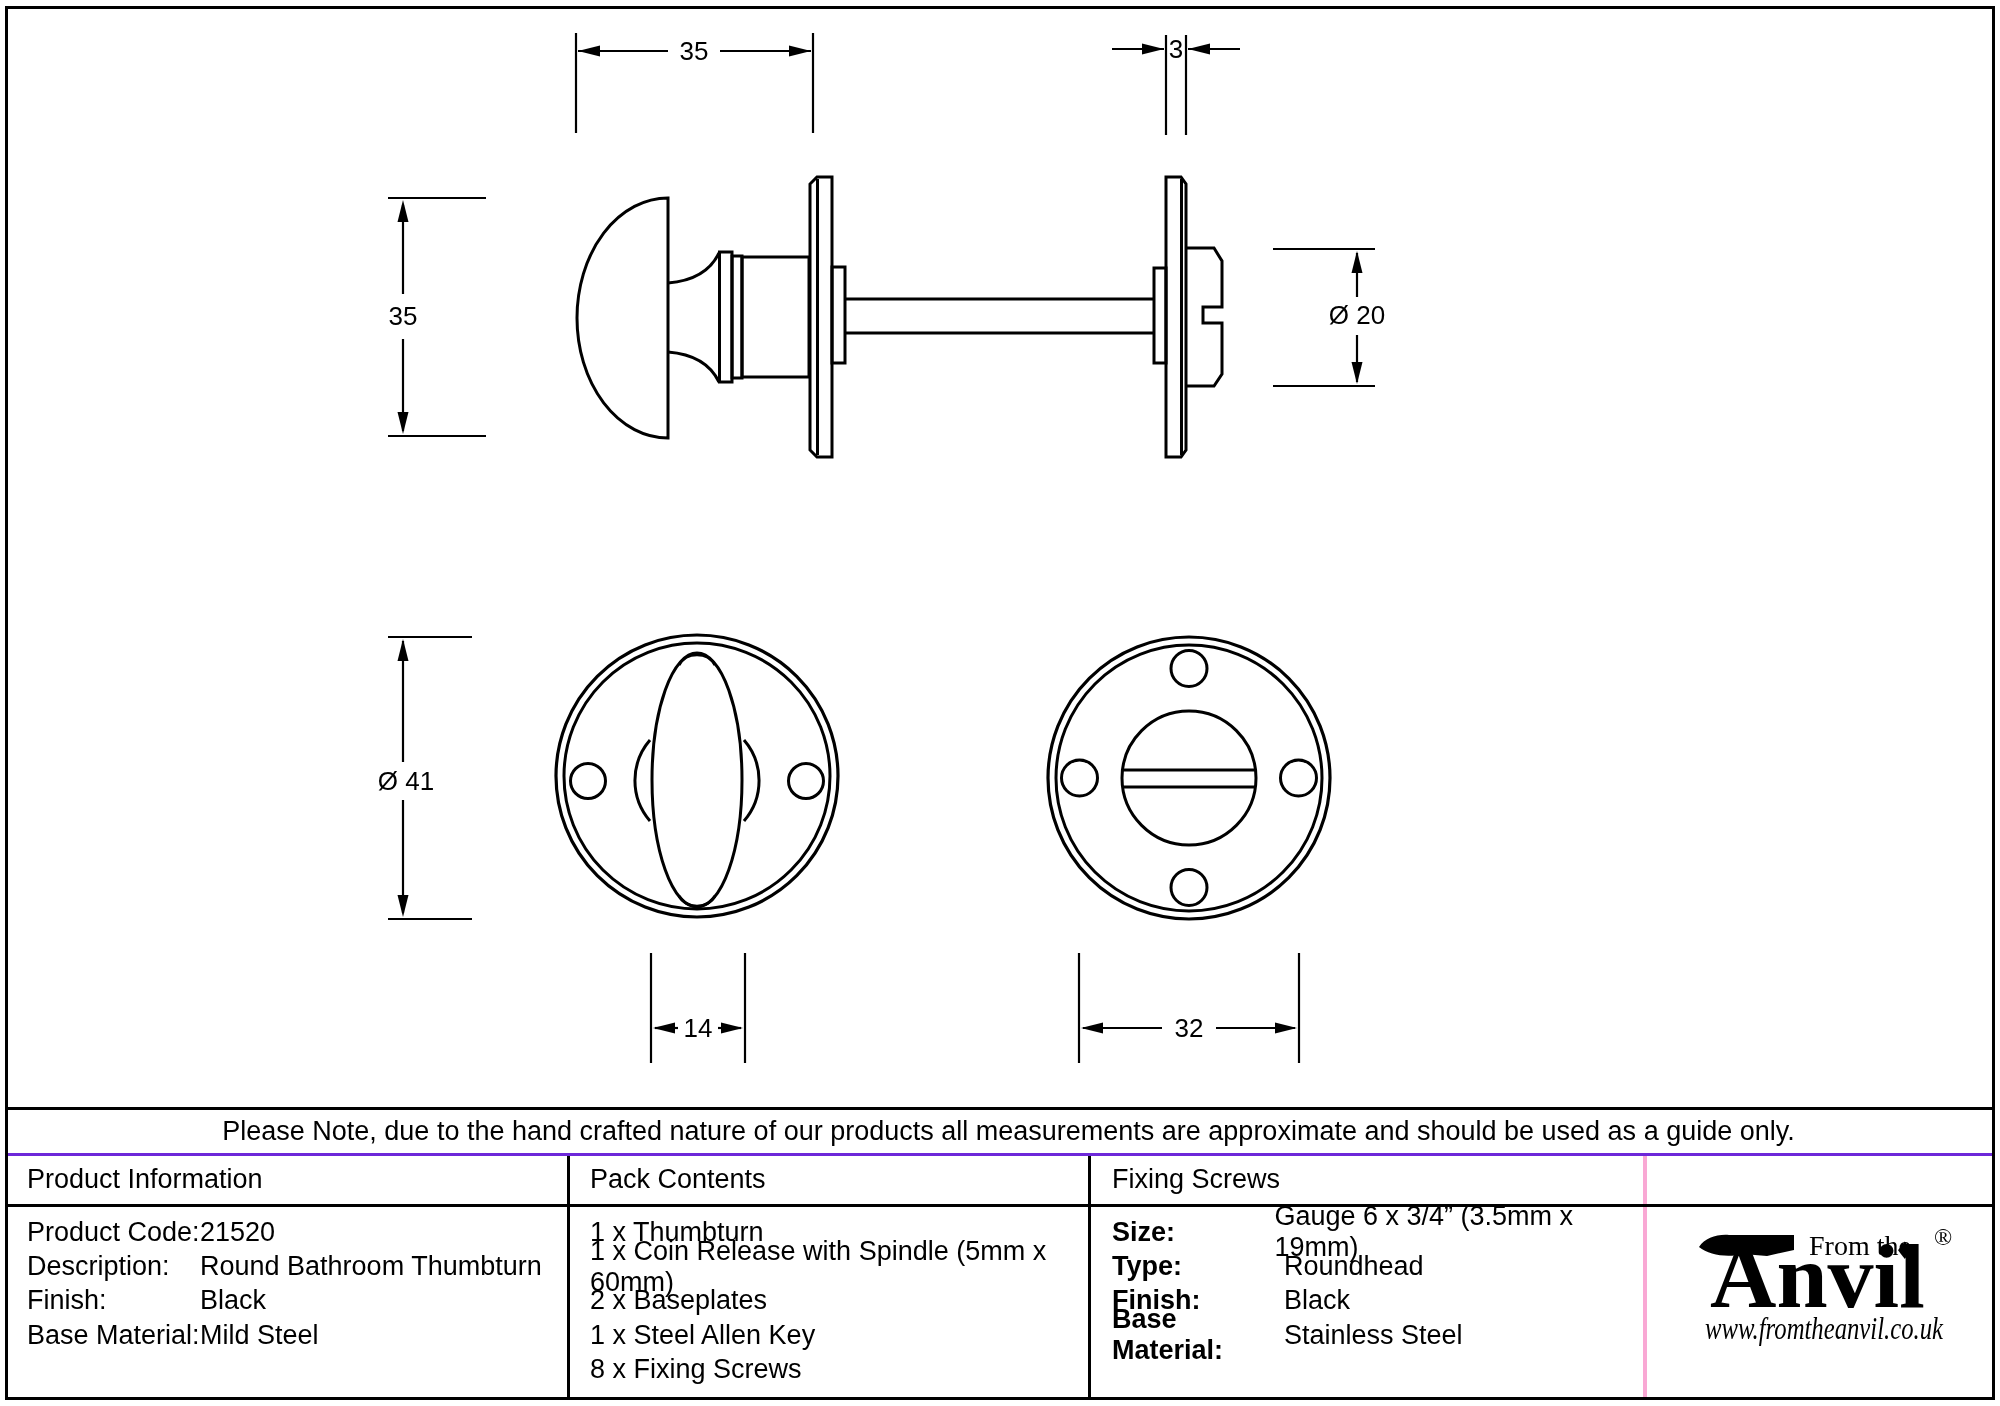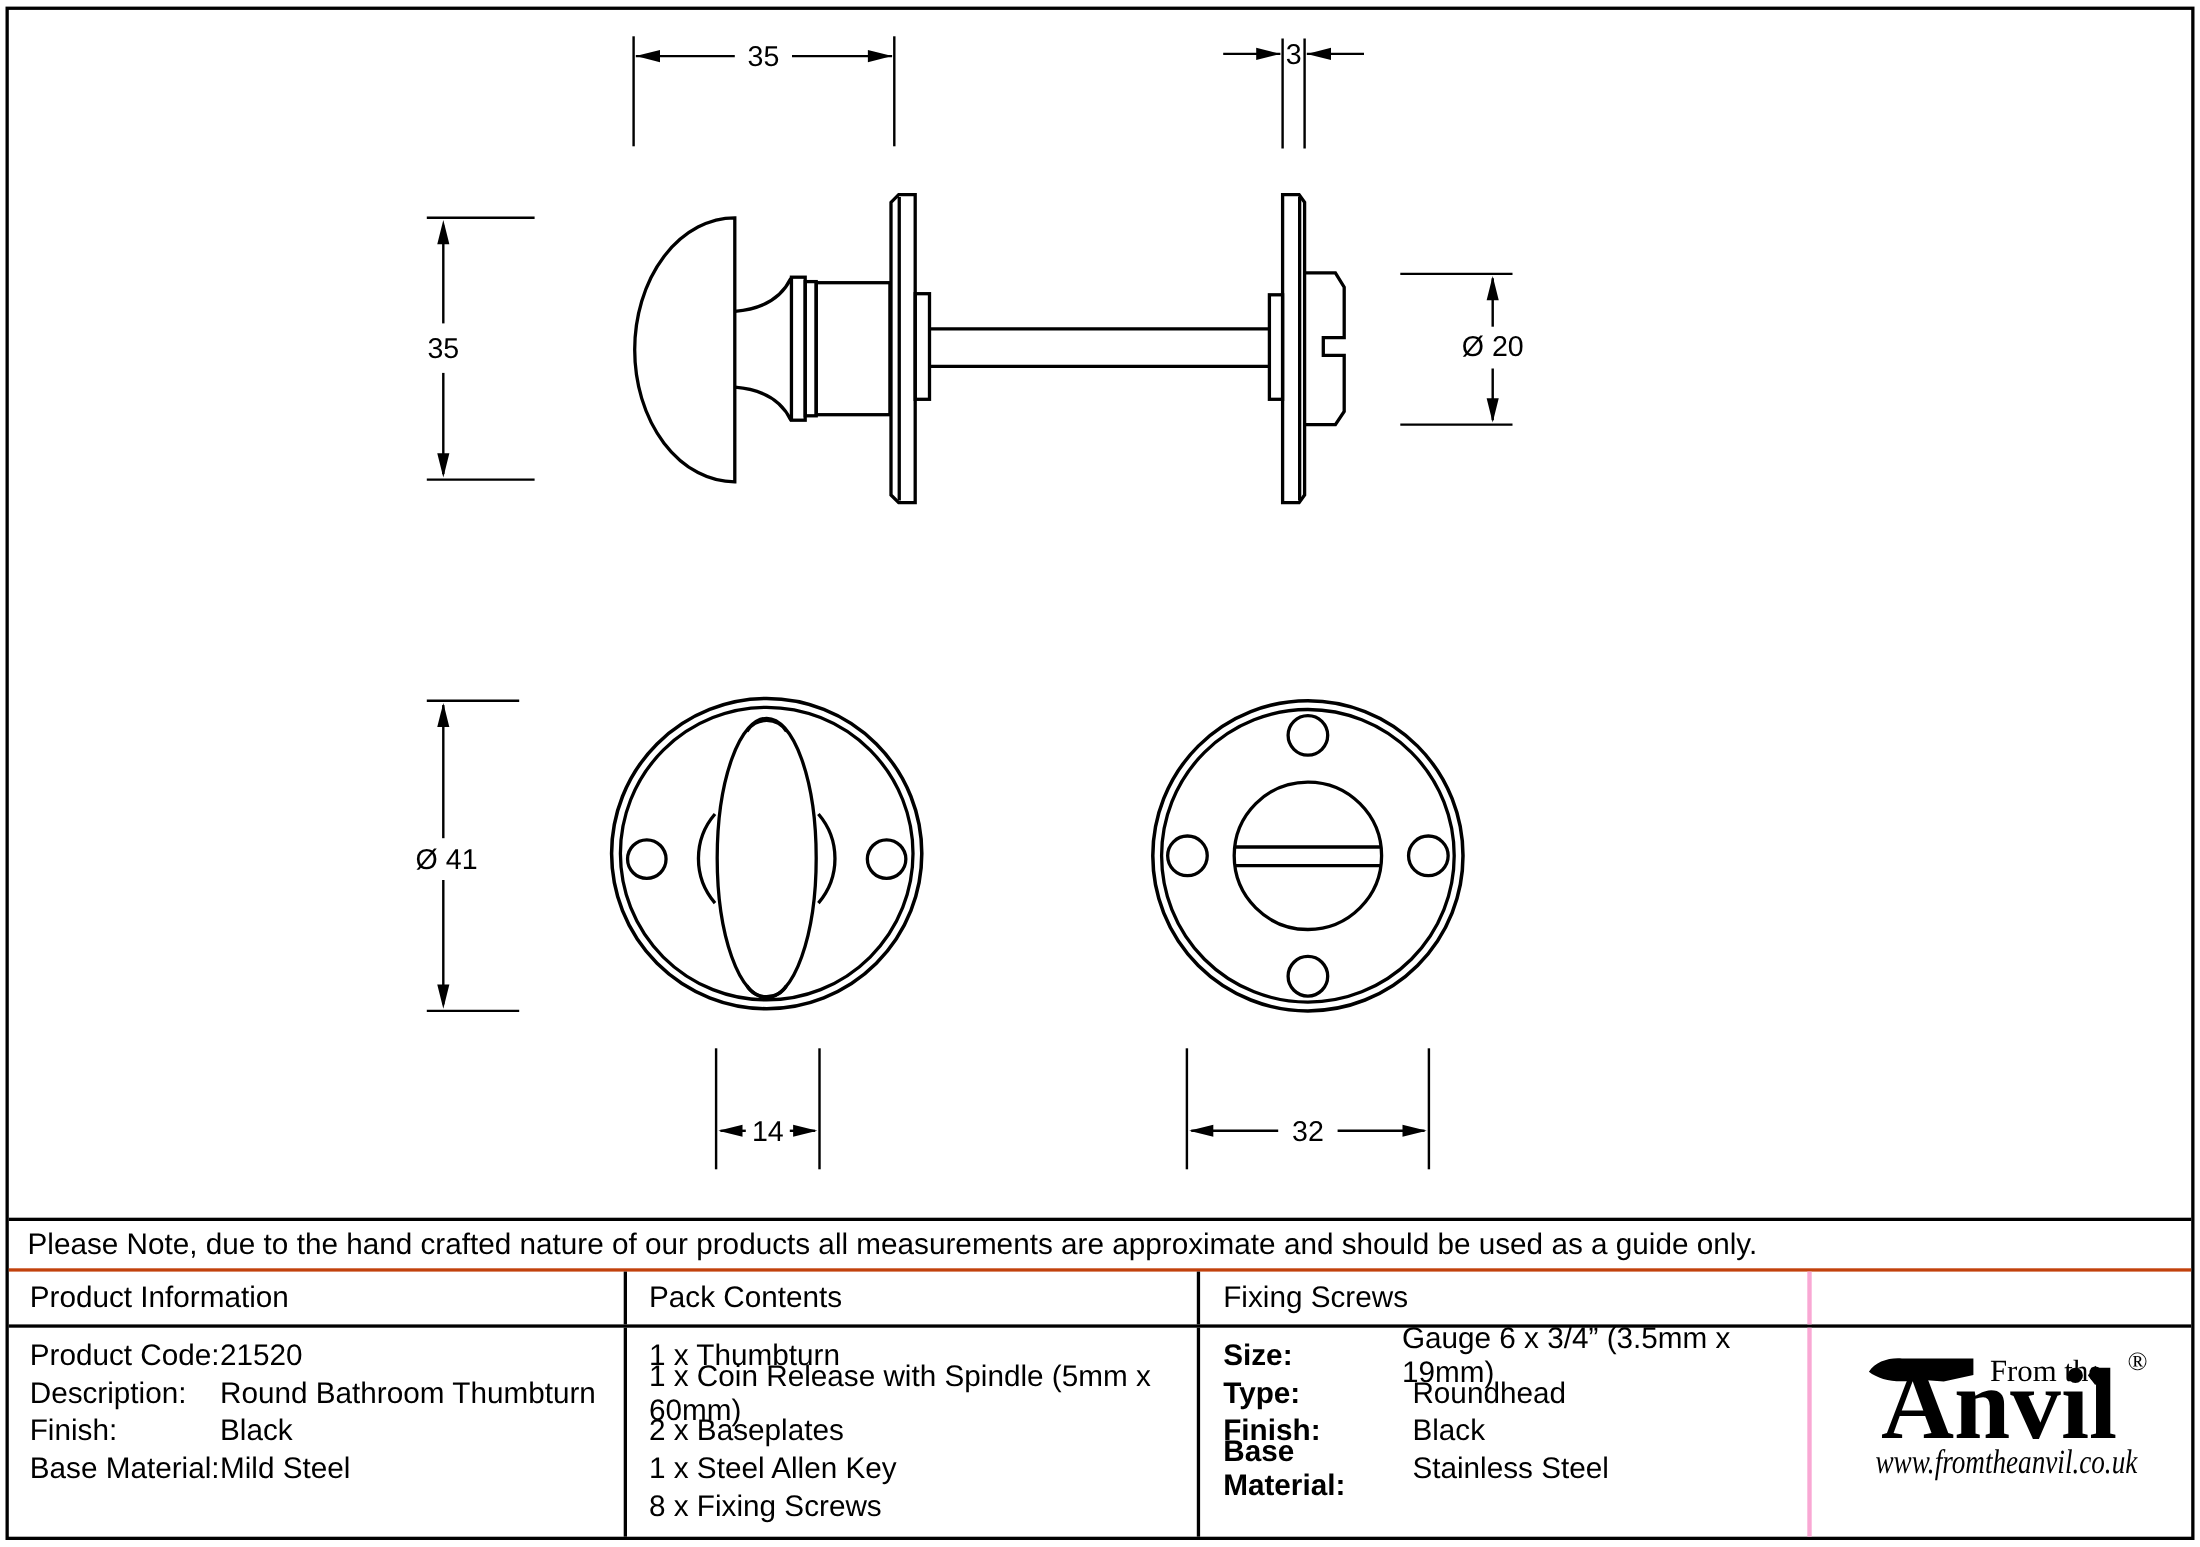--- a/index.html
+++ b/index.html
@@ -6,22 +6,22 @@
   body{width:2000px;height:1406px;position:relative;overflow:hidden;
        font-family:"Liberation Sans",sans-serif;color:#000;}
   .page-border{position:absolute;left:5px;top:6px;width:1990px;height:1394px;
        border:3px solid #000;box-sizing:border-box;}
   svg{display:block;}
   #drawing{position:absolute;left:0;top:0;}
   .dim-text{font-family:"Liberation Sans",sans-serif;font-size:26px;fill:#000;}
   
   .bottom-section{position:absolute;left:8px;right:8px;top:1107px;bottom:9px;
        border-top:3px solid #000;display:flex;flex-direction:column;font-size:27px;}
-  .note-row{height:51px;border-bottom:3px solid #c2410c;display:flex;align-items:center;
-       padding-left:17px;box-sizing:border-box;}
+  .note-row{height:51px;border-bottom:3px solid #6d28d9;display:flex;align-items:center;
+       padding-left:17px;box-sizing:border-box;justify-content:center;}
   .header-row{height:57px;border-bottom:3px solid #000;display:flex;box-sizing:border-box;}
   .body-row{flex:1;display:flex;box-sizing:border-box;}
   .c1{width:562px;box-sizing:border-box;border-right:3px solid #000;}
   .c2{width:521px;box-sizing:border-box;border-right:3px solid #000;}
   .c3{width:556px;box-sizing:border-box;border-right:4px solid #f9a8d4;}
   .c4{flex:1;box-sizing:border-box;}
   .header-row .c1{padding:8px 0 0 19px;}
   .header-row .c2{padding:8px 0 0 20px;}
   .header-row .c3{padding:8px 0 0 21px;}
   .body-row .c1{padding:8px 0 0 19px;}

